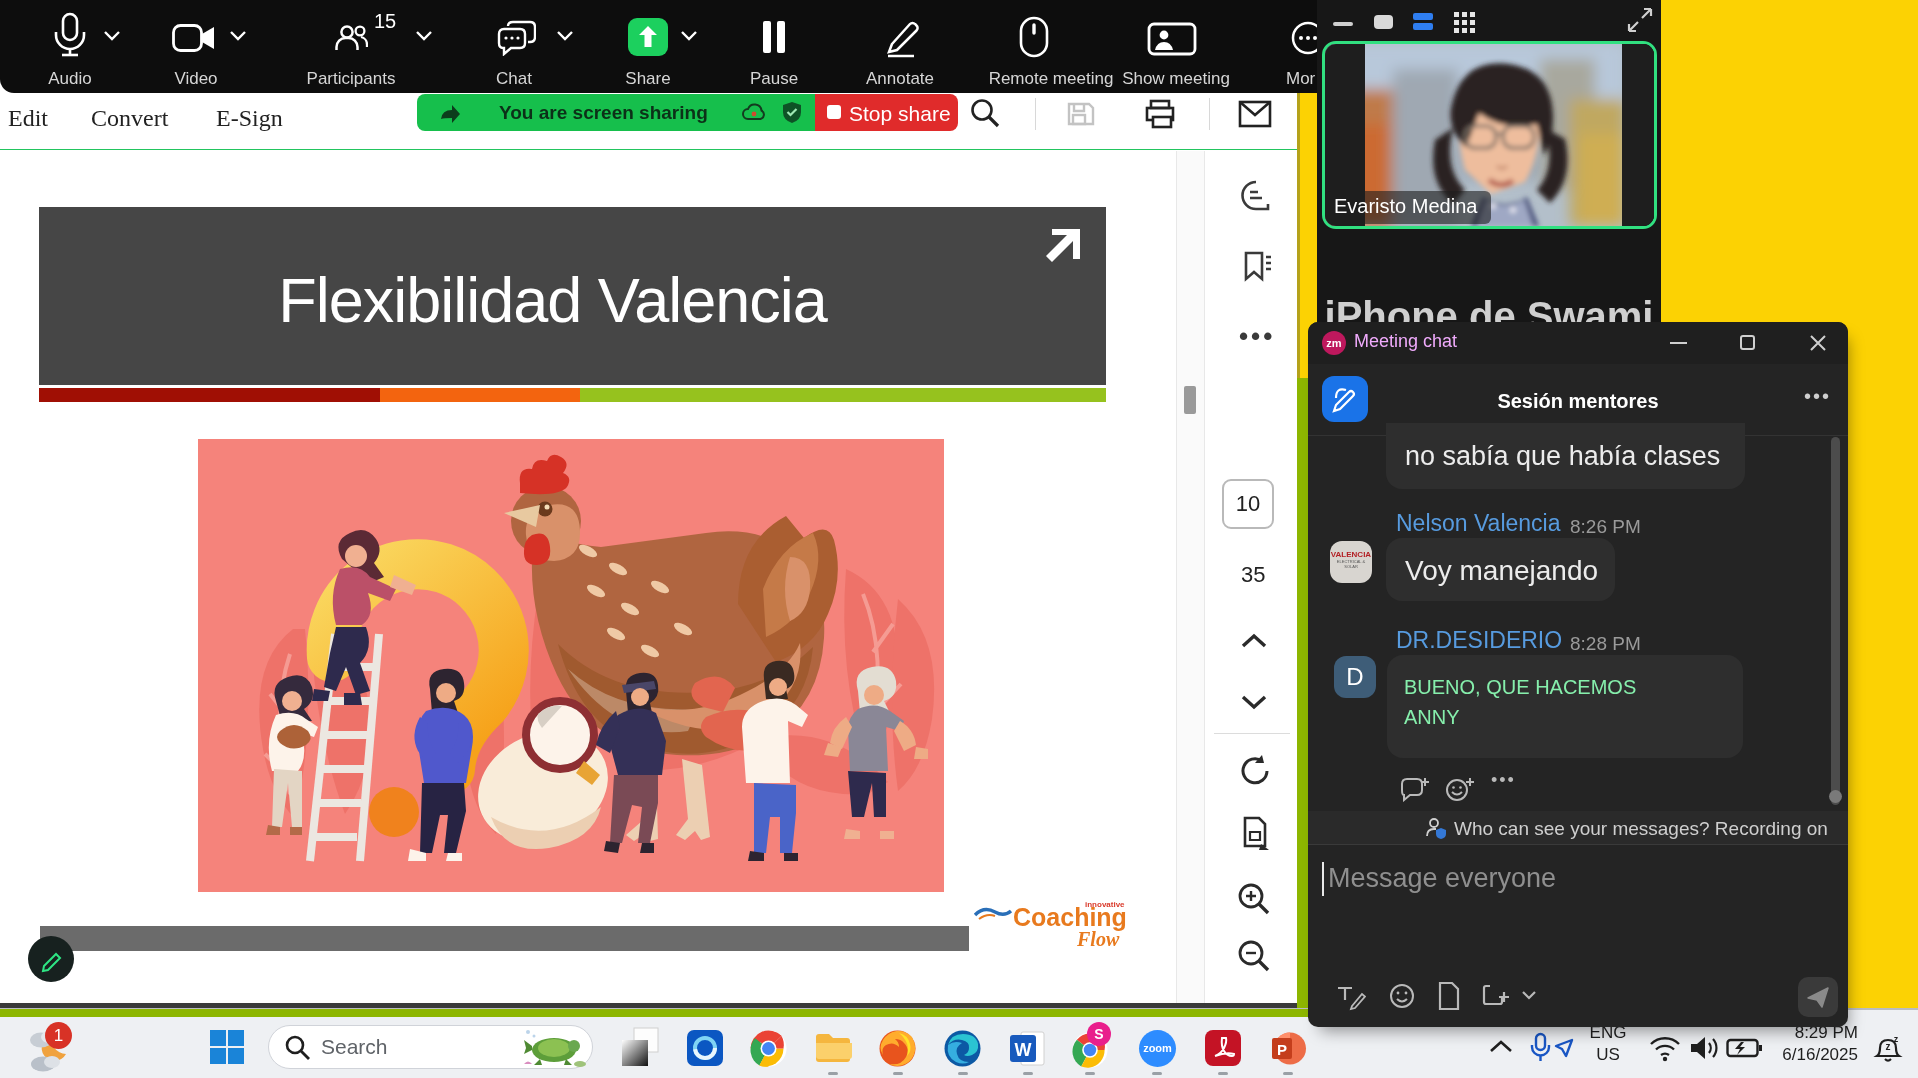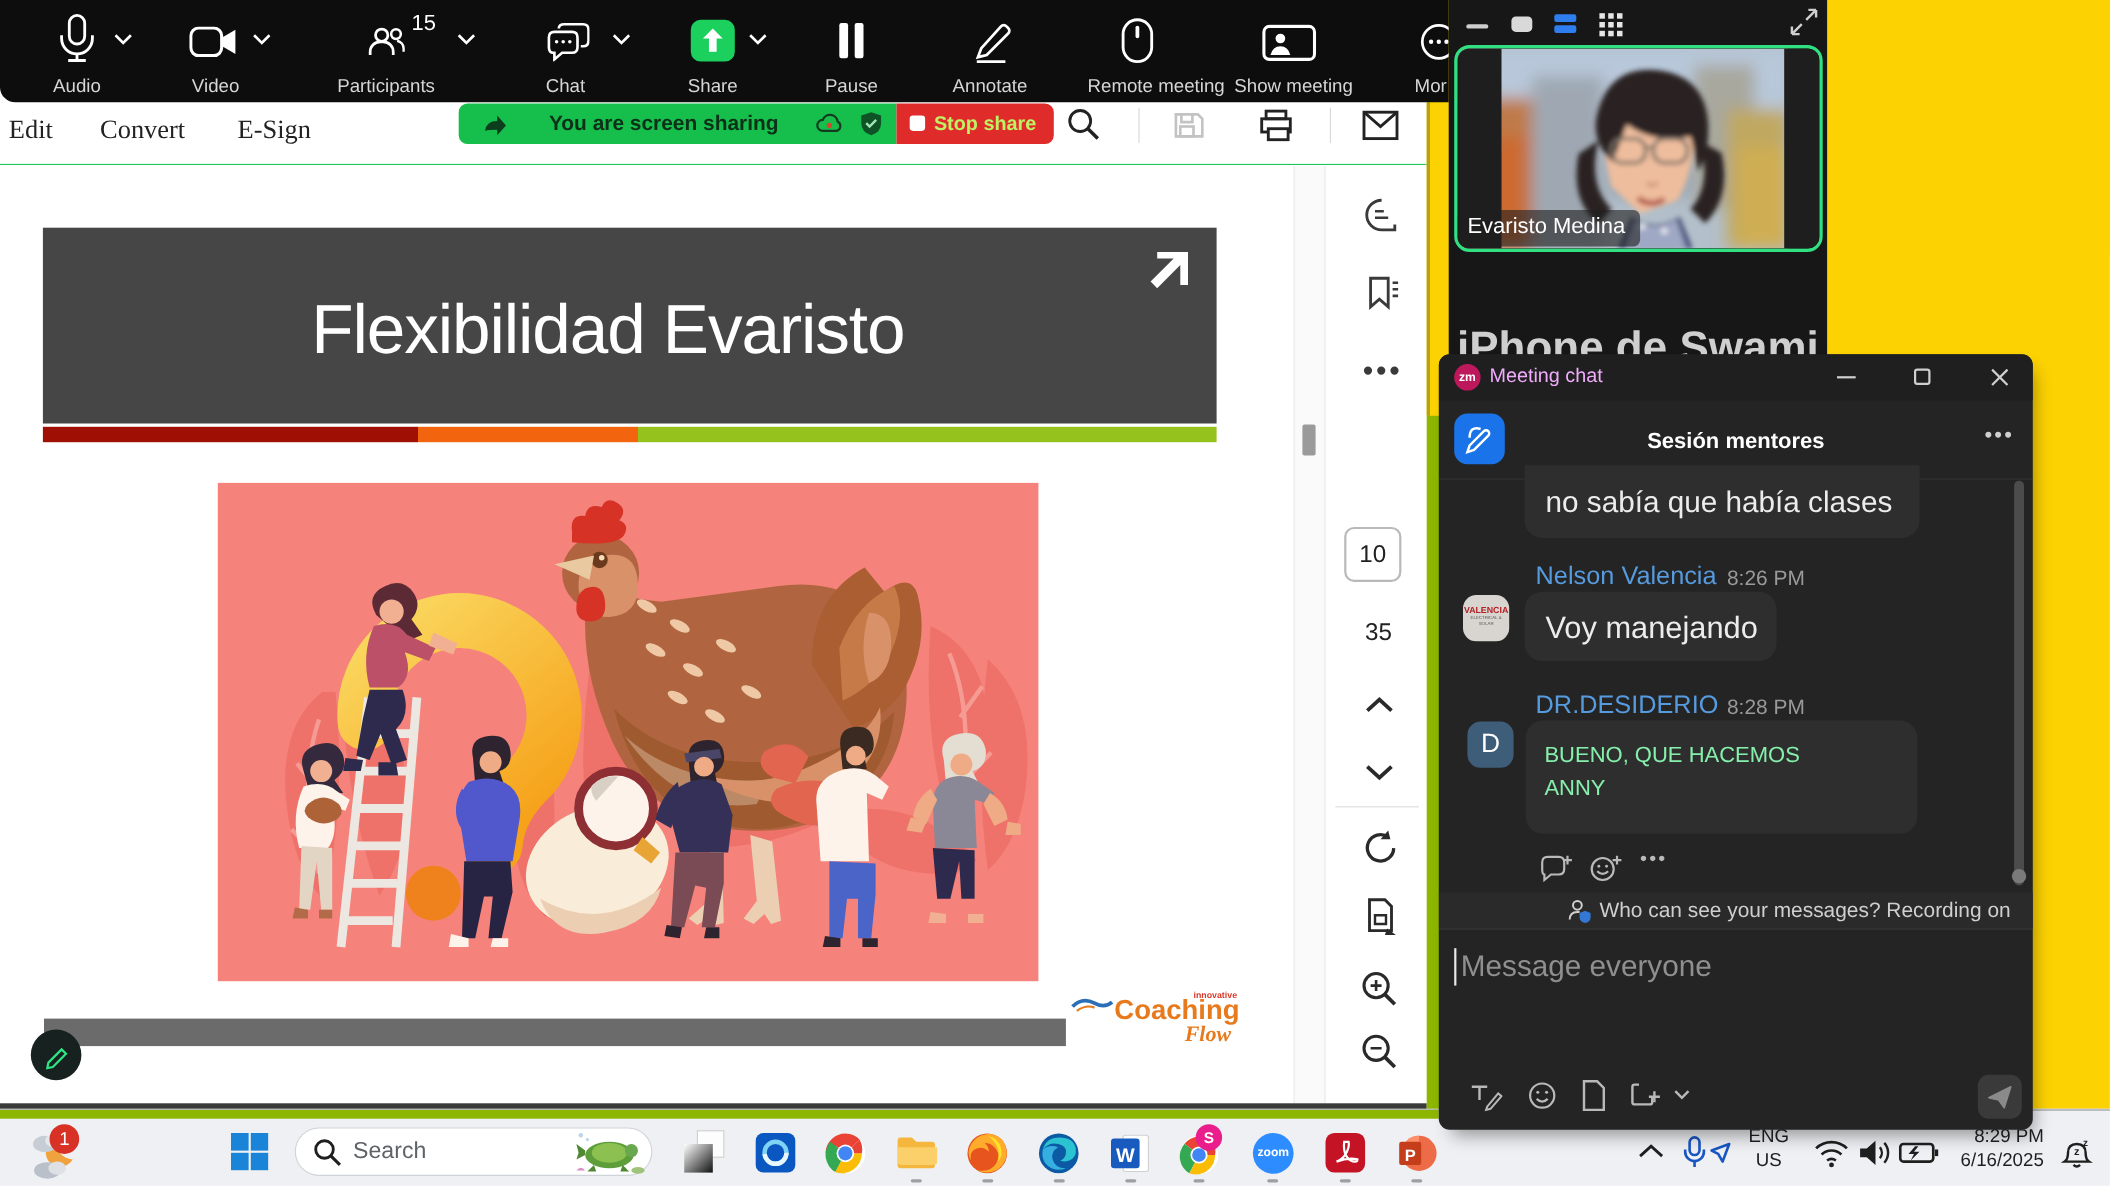--- a/index.html
+++ b/index.html
@@ -39,21 +39,21 @@
       <div class="abs" style="left:1209px; top:5px; width:1px; height:32px; background:#d8d8d8;"></div>
       <svg class="abs" style="left:1238px; top:7px;" width="36" height="30" viewBox="0 0 36 30">
           <rect x="2" y="2" width="30" height="24" fill="none" stroke="#222" stroke-width="2.6"></rect>
           <path d="M2 2 L17 15 L32 2" fill="none" stroke="#222" stroke-width="2.6"></path>
         </svg>
     </div>
 
     <div class="abs" style="left:0; top:58px; width:1175px; height:852px; background:#fff;">
 
       <div class="abs" style="left:39px; top:56px; width:1067px; height:178px; background:#464646;">
-        <div class="abs" style="left:-20px; top:57px; width:1067px; text-align:center; font-size:63px; font-weight:300; color:#fff; letter-spacing:-1px;">Flexibilidad Evaristo</div>
+        <div class="abs" style="left:-20px; top:57px; width:1067px; text-align:center; font-size:63px; font-weight:300; color:#fff; letter-spacing:-1px;">Flexibilidad Valencia</div>
         <svg class="abs" style="right:22px; top:18px;" width="42" height="44" viewBox="0 0 42 44">
             <path d="M10 4 h28 v30 h-7 v-18 l-21 21 -6 -6 21 -21 h-15 z" fill="#fff"></path>
           </svg>
       </div>
 
       <div class="abs" style="left:39px; top:237px; width:341px; height:14px; background:#a00f04;"></div>
       <div class="abs" style="left:380px; top:237px; width:200px; height:14px; background:#f3640f;"></div>
       <div class="abs" style="left:580px; top:237px; width:526px; height:14px; background:#96c21e;"></div>
 
       <div class="abs" style="left:198px; top:288px; width:746px; height:453px; background:#f5837b; overflow:hidden;">
@@ -371,21 +371,21 @@
         <path d="M7 17 a5 5 0 0 1 0 -10 a7 7 0 0 1 13.5 1.5 a4.6 4.6 0 0 1 -1 8.5 z" fill="none" stroke="#143a1f" stroke-width="2"></path>
         <circle cx="13" cy="12" r="2.4" fill="#d04b2f"></circle>
       </svg>
     <svg class="abs" style="left:364px; top:7px;" width="22" height="23" viewBox="0 0 22 23">
         <path d="M11 1 l9 3 v7 q0 8 -9 11 q-9 -3 -9 -11 v-7 z" fill="#0e5226"></path>
         <path d="M6.5 11 l3 3 l6 -6" fill="none" stroke="#9fe8b4" stroke-width="2.2"></path>
       </svg>
   </div>
   <div class="abs" style="left:815px; top:94px; width:143px; height:37px; background:#e02b2b; border-radius:0 8px 8px 0;">
     <div class="abs" style="left:12px; top:11px; width:14px; height:14px; background:#fff; border-radius:3px;"></div>
-    <div class="abs" style="left:34px; top:8px; font-size:18px; font-weight:bold; color:#bef264;">Stop share</div>
+    <div class="abs" style="left:34px; top:8px; font-size:21px; font-weight:normal; color:#ffffff;">Stop share</div>
   </div>
 
   <div id="videowin" class="abs" style="z-index:8; left:1317px; top:0; width:344px; height:560px; background:#171717;">
 
     <div class="abs" style="left:16px; top:22px; width:20px; height:4px; background:#cfcfcf; border-radius:2px;"></div>
     <div class="abs" style="left:57px; top:15px; width:19px; height:14px; background:#d9d9d9; border-radius:4px;"></div>
     <div class="abs" style="left:96px; top:13px; width:20px; height:7px; background:#2f7ef0; border-radius:2px;"></div>
     <div class="abs" style="left:96px; top:23px; width:20px; height:7px; background:#2f7ef0; border-radius:2px;"></div>
     <svg class="abs" style="left:136px; top:11px;" width="24" height="24" viewBox="0 0 24 24">
         <g fill="#e6e6e6">

